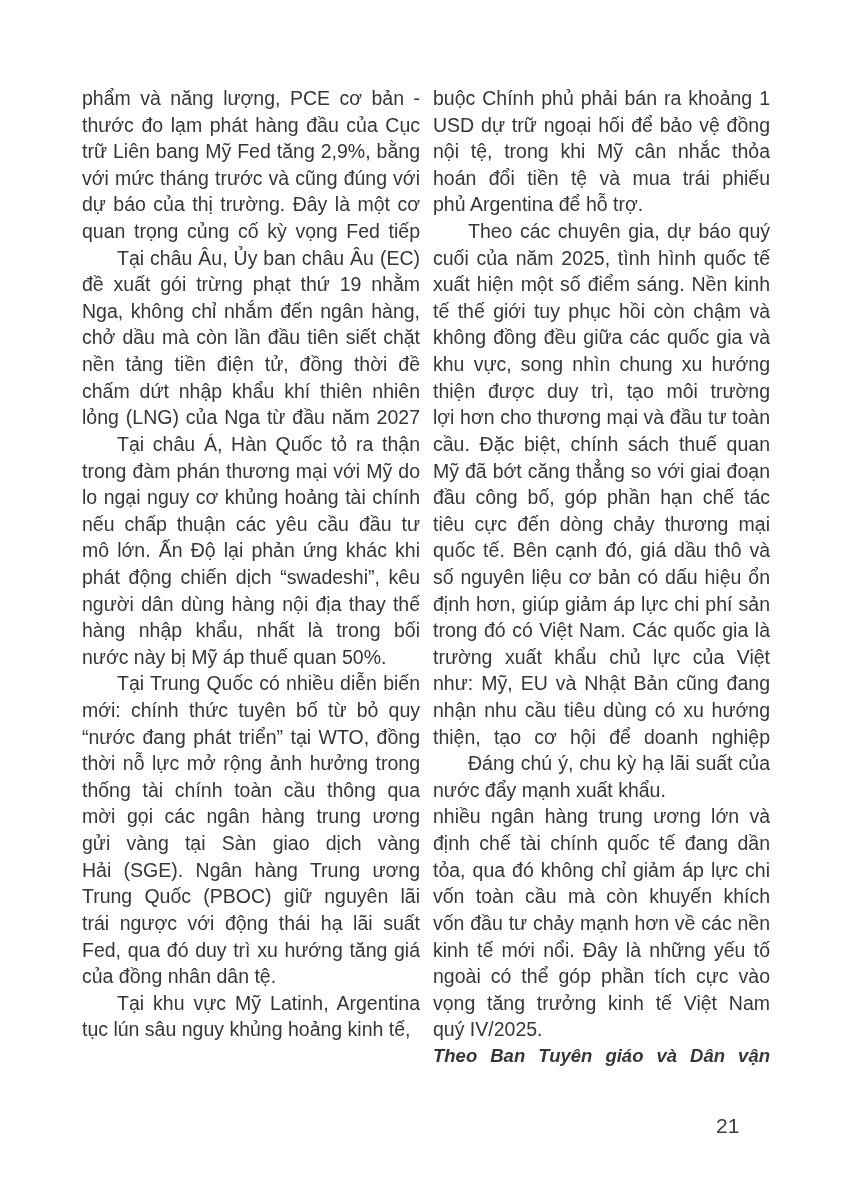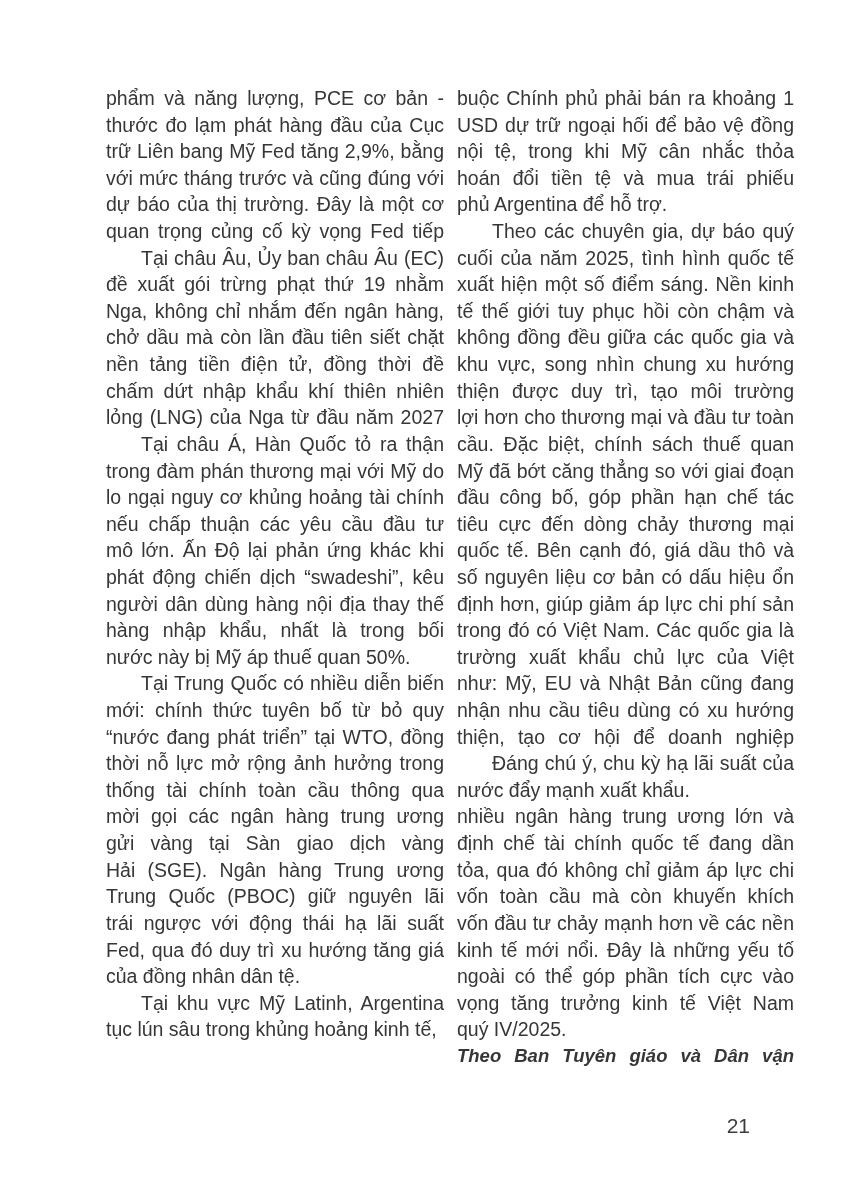--- a/index.html
+++ b/index.html
@@ -12,21 +12,20 @@
     width: 845px;
     height: 1200px;
     background: #ffffff;
     font-family: "Liberation Sans", sans-serif;
     color: #363636;
     overflow: hidden;
   }
   .column {
     position: absolute;
     top: 85px;
-    margin-left: 24px;
   }
   .col-left  { left: 82px;  width: 338px; }
   .col-right { left: 433px; width: 337px; }
   .line {
     height: 26.62px;
     line-height: 26.62px;
     font-size: 19.5px;
     text-align: justify;
     text-align-last: justify;
     white-space: normal;
@@ -45,21 +44,21 @@
     text-align-last: left;
   }
   .page-number {
     position: absolute;
     top: 1112px;
     left: 716px;
     width: 34px;
     height: 28px;
     line-height: 28px;
     font-size: 21px;
-    text-align: right;
+    text-align: left;
     color: #3c3c3c;
   }
 </style>
 </head>
 <body>
 
 <div class="page">
   <div class="column col-left">
       <div class="line">phẩm và năng lượng, PCE cơ bản -</div>
       <div class="line">thước đo lạm phát hàng đầu của Cục Dự</div>
@@ -89,21 +88,21 @@
       <div class="line">thời nỗ lực mở rộng ảnh hưởng trong hệ</div>
       <div class="line">thống tài chính toàn cầu thông qua việc</div>
       <div class="line">mời gọi các ngân hàng trung ương khác</div>
       <div class="line">gửi vàng tại Sàn giao dịch vàng Thượng</div>
       <div class="line">Hải (SGE). Ngân hàng Trung ương</div>
       <div class="line">Trung Quốc (PBOC) giữ nguyên lãi suất,</div>
       <div class="line">trái ngược với động thái hạ lãi suất của</div>
       <div class="line">Fed, qua đó duy trì xu hướng tăng giá</div>
       <div class="line last">của đồng nhân dân tệ.</div>
       <div class="line indent">Tại khu vực Mỹ Latinh, Argentina tiếp</div>
-      <div class="line last">tục lún sâu trong khủng hoảng kinh tế,</div>
+      <div class="line last">tục lún sâu nguy khủng hoảng kinh tế,</div>
     </div>
   <div class="column col-right">
       <div class="line">buộc Chính phủ phải bán ra khoảng 1 tỷ</div>
       <div class="line">USD dự trữ ngoại hối để bảo vệ đồng</div>
       <div class="line">nội tệ, trong khi Mỹ cân nhắc thỏa thuận</div>
       <div class="line">hoán đổi tiền tệ và mua trái phiếu chính</div>
       <div class="line last">phủ Argentina để hỗ trợ.</div>
       <div class="line indent">Theo các chuyên gia, dự báo quý</div>
       <div class="line">cuối của năm 2025, tình hình quốc tế</div>
       <div class="line">xuất hiện một số điểm sáng. Nền kinh</div>

